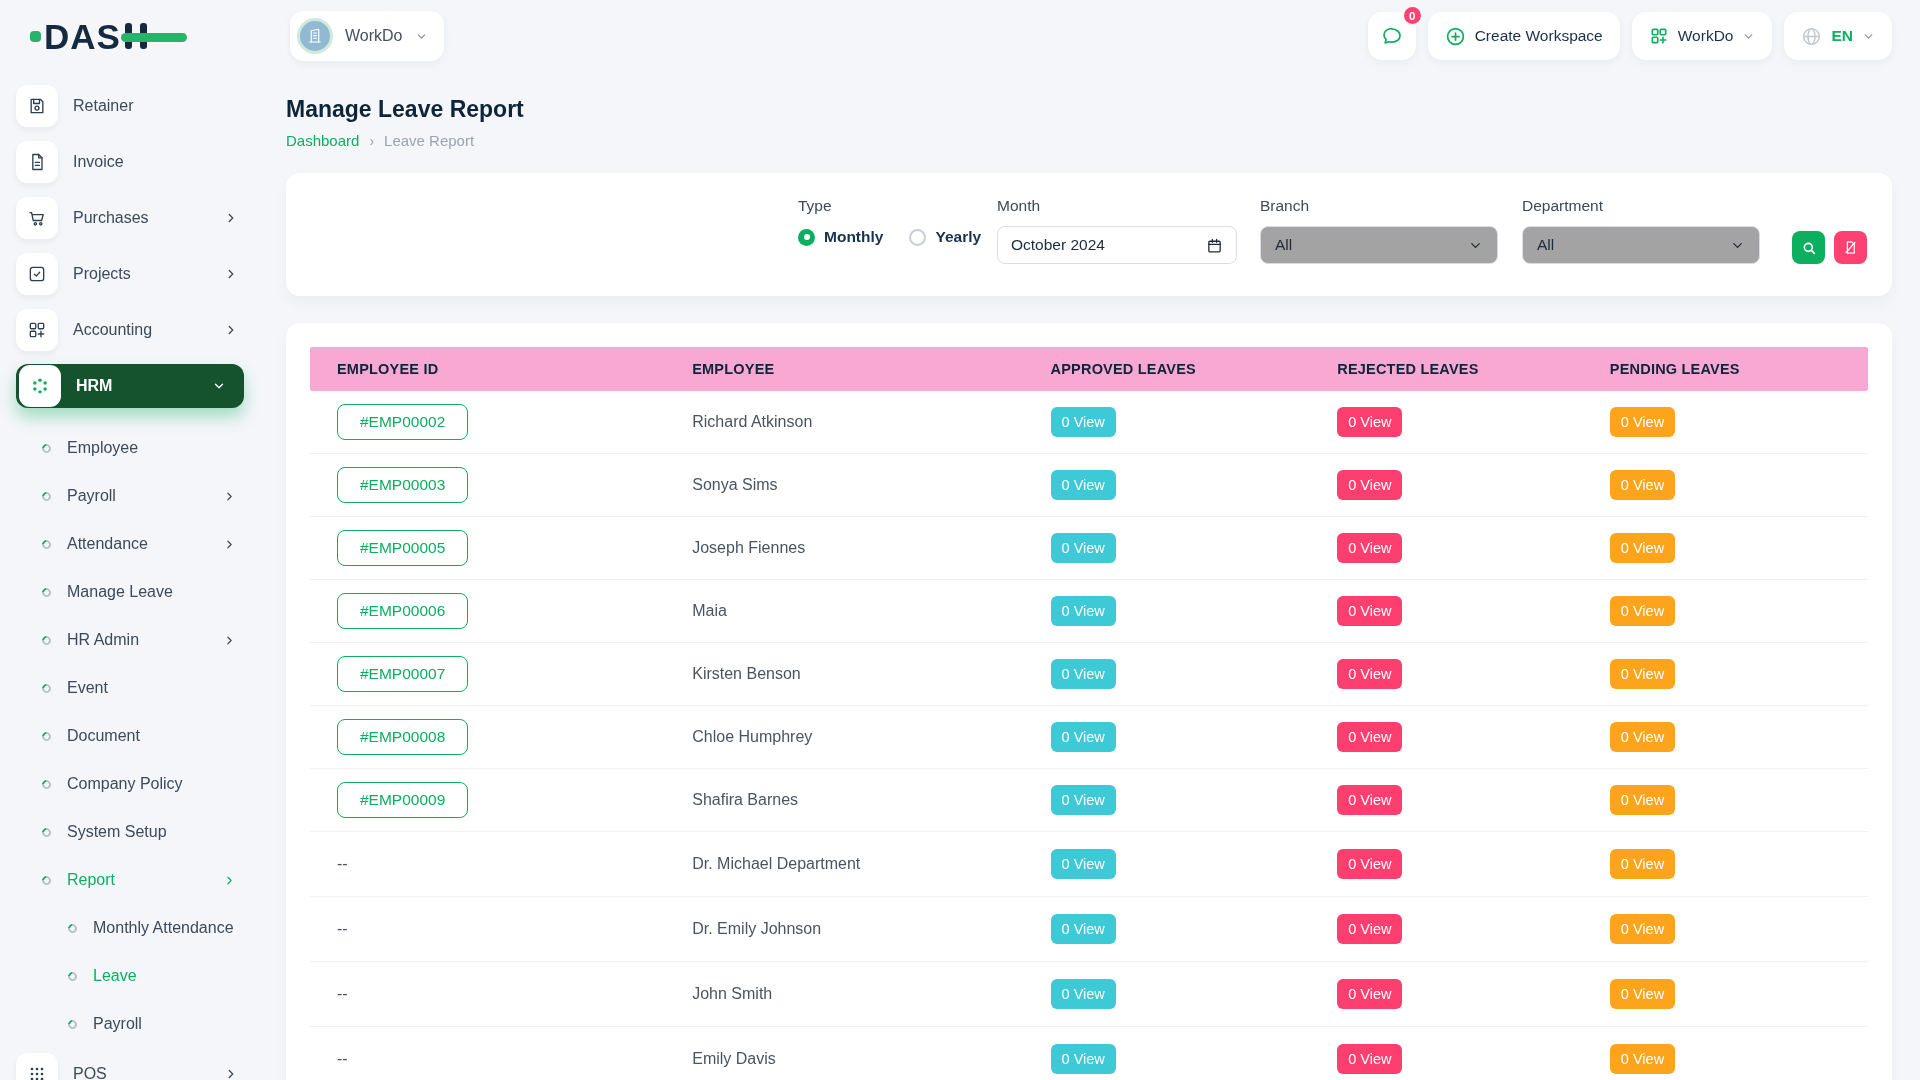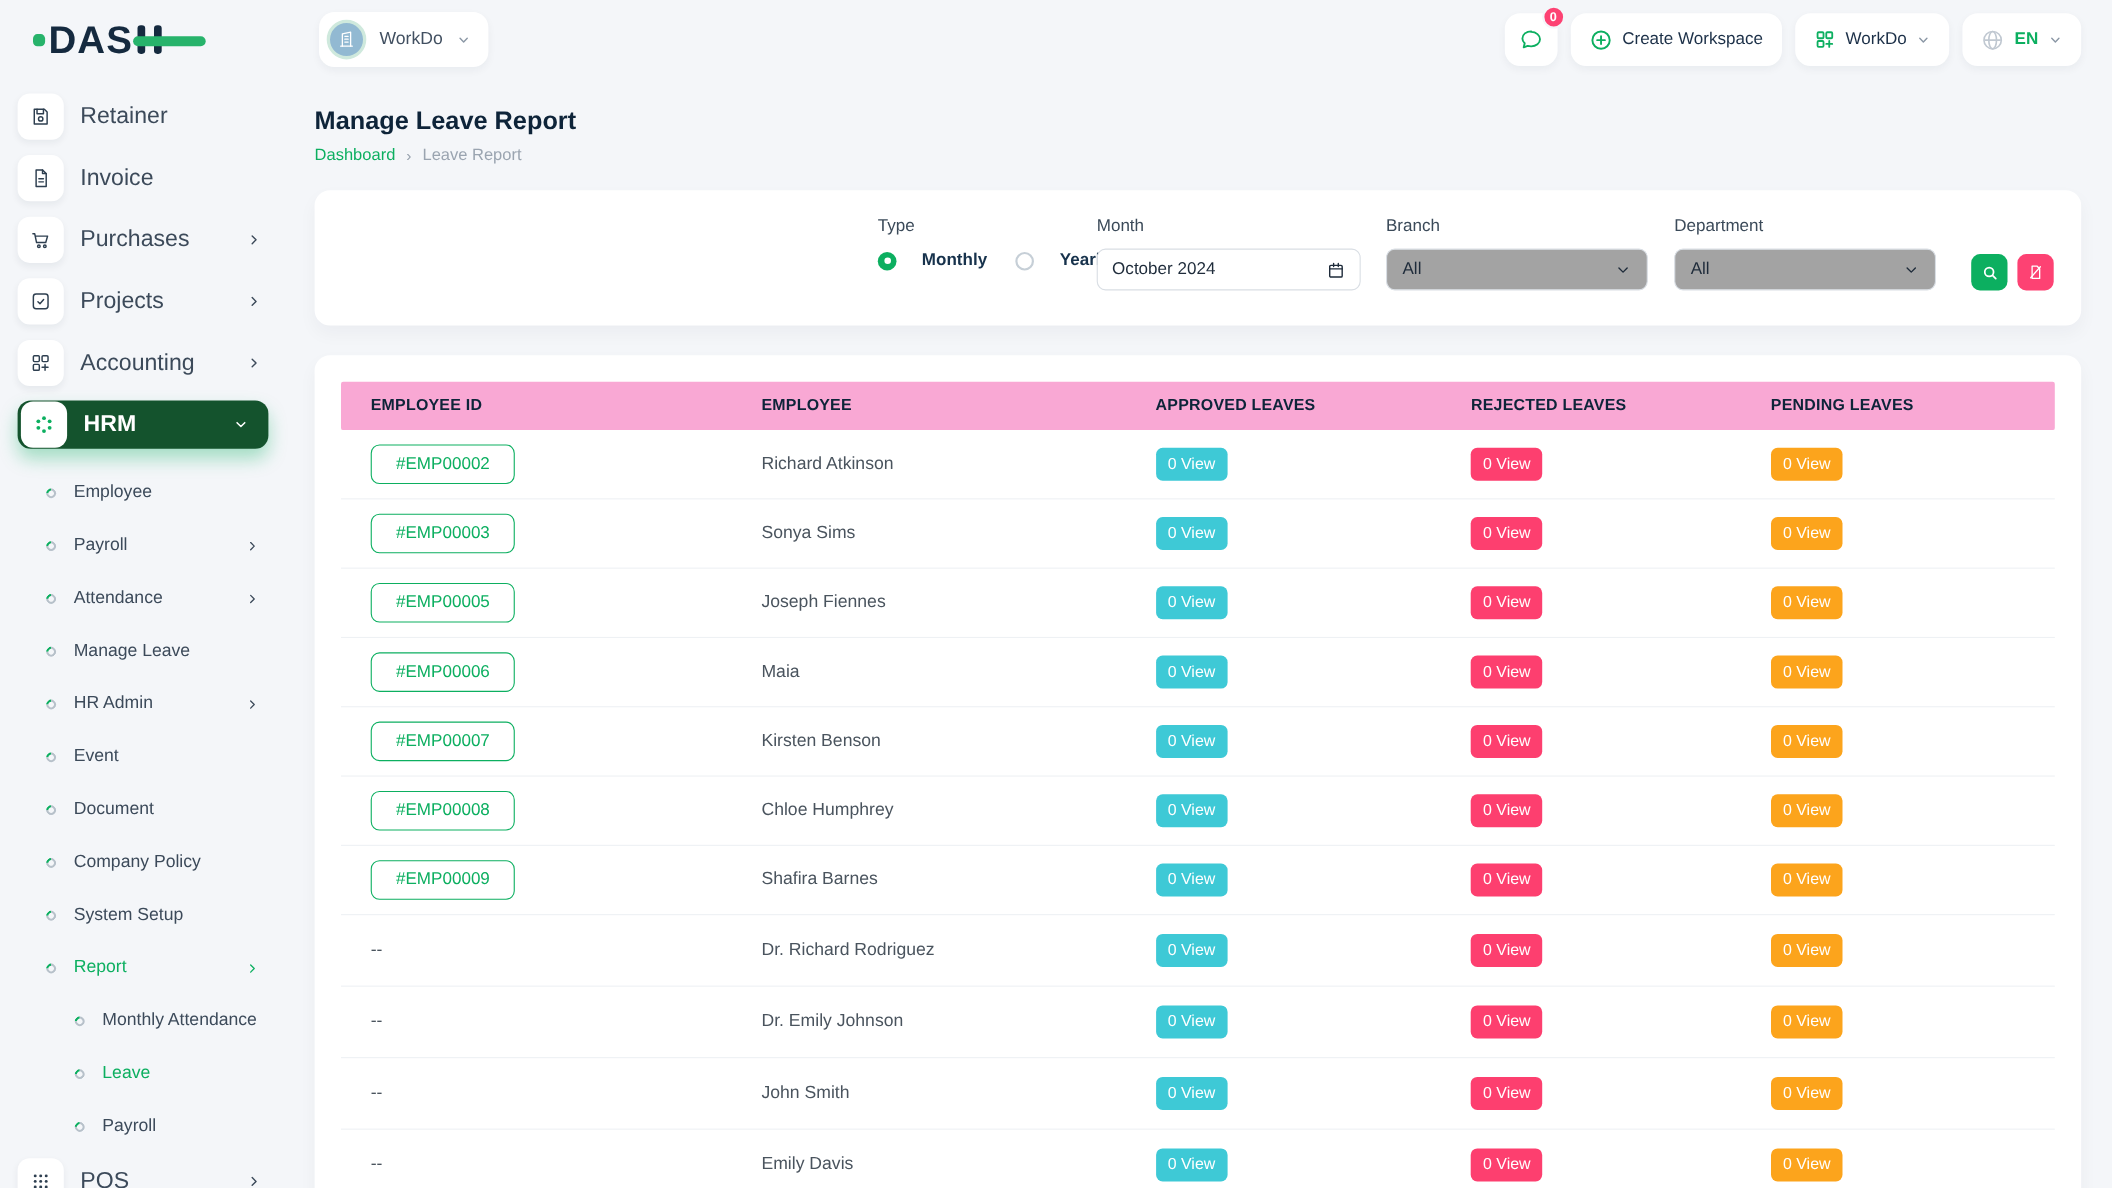--- a/index.html
+++ b/index.html
@@ -28,21 +28,21 @@
   .top-right { margin-left:auto; display:flex; align-items:center; gap:12px; }
   .icon-btn { position:relative; width:48px; height:48px; background:#fff; border-radius:14px; display:flex; align-items:center; justify-content:center; box-shadow:0 3px 8px rgba(21,36,56,.05); cursor:pointer; }
   .badge { position:absolute; top:-7px; right:-7px; min-width:21px; height:21px; border-radius:50%; background:#fd4273; color:#fff; font-size:11.5px; font-weight:700; display:flex; align-items:center; justify-content:center; border:2px solid #f4f6f9; }
   .pill-btn { height:48px; background:#fff; border-radius:14px; display:flex; align-items:center; gap:9px; padding:0 17px; box-shadow:0 3px 8px rgba(21,36,56,.05); font-size:15.5px; color:#1c3048; font-weight:500; cursor:pointer; }
   .lang-label { color:#0caf60; font-weight:600; }
 
   
   .sidebar { position:absolute; top:72px; left:0; width:262px; bottom:0; padding:12px 18px 0 16px; }
   .side-item { display:flex; align-items:center; height:44px; margin-bottom:12px; cursor:pointer; }
   .tile { width:42px; height:42px; background:#fff; border-radius:11px; box-shadow:0 3px 7px rgba(21,36,56,.06); display:flex; align-items:center; justify-content:center; flex:none; }
-  .side-item .lbl { margin-left:15px; font-size:21px; color:#3c4a5a; font-weight:500; }
+  .side-item .lbl { margin-left:15px; font-size:16px; color:#3c4a5a; font-weight:500; }
   .side-item .chev { margin-left:auto; margin-right:6px; }
 
   .side-item.active-pill { background:#14532d; border-radius:12px; padding:0 12px 0 3px; box-shadow:0 9px 16px rgba(12,175,96,.35); margin-bottom:16px; }
   .side-item.active-pill .lbl { color:#fff; font-weight:700; }
   .side-item.active-pill .tile { box-shadow:none; }
 
   .sub-list { }
   .sub-item { display:flex; align-items:center; height:48px; padding-left:26px; cursor:pointer; }
   .sub-item .bullet { width:9px; height:9px; border-radius:50%; border:2px solid #b7c1ca; border-top-color:#0caf60; transform:rotate(-45deg); flex:none; }
   .sub-item .lbl { margin-left:16px; font-size:16px; color:#3c4a5a; }
@@ -59,21 +59,21 @@
   .bc-cur { color:#9aa4b0; }
 
   .card { background:#fff; border-radius:14px; box-shadow:0 7px 16px rgba(18,38,63,.04); }
 
   
   .filter-card { margin-top:24px; height:123px; position:relative; }
   .f-label { font-size:15.5px; color:#3b4a59; }
   .f-group { position:absolute; top:24px; }
   .f-type { left:512px; }
   .radio-row { display:flex; align-items:center; gap:26px; margin-top:13px; }
-  .radio-opt { display:flex; align-items:center; gap:23px; font-size:15.5px; font-weight:700; color:#17324c; cursor:pointer; }
+  .radio-opt { display:flex; align-items:center; gap:9px; font-size:15.5px; font-weight:700; color:#17324c; cursor:pointer; }
   .radio { width:17px; height:17px; border-radius:50%; position:relative; flex:none; }
   .radio.on { background:#0caf60; }
   .radio.on::after { content:""; position:absolute; left:5.5px; top:5.5px; width:6px; height:6px; border-radius:50%; background:#fff; }
   .radio.off { background:#fff; border:2px solid #c6cfd7; }
   .f-month { left:711px; }
   .input-box { margin-top:11px; width:240px; height:38px; border:1px solid #d9dee4; border-radius:8px; background:#fff; display:flex; align-items:center; padding:0 13px; cursor:pointer; }
   .input-box .val { font-size:15.5px; color:#1e2b3a; }
   .input-box .icon-right { margin-left:auto; }
   .f-branch { left:974px; }
   .select-box { margin-top:11px; width:238px; height:38px; border:1px solid #d9dee4; border-radius:8px; background:#a3a3a3; display:flex; align-items:center; padding:0 14px; cursor:pointer; }
@@ -484,21 +484,21 @@
     <div class="tgrid trow">
       <div class="td"><span class="emp-badge">#EMP00009</span></div>
       <div class="td"><span class="emp-name">Shafira Barnes</span></div>
       <div class="td"><button class="view-btn teal">0 View</button></div>
       <div class="td"><button class="view-btn pink">0 View</button></div>
       <div class="td"><button class="view-btn orange">0 View</button></div>
     </div>
 
     <div class="tgrid trow plain">
       <div class="td"><span class="emp-dash">--</span></div>
-      <div class="td"><span class="emp-name">Dr. Richard Rodriguez</span></div>
+      <div class="td"><span class="emp-name">Dr. Michael Department</span></div>
       <div class="td"><button class="view-btn teal">0 View</button></div>
       <div class="td"><button class="view-btn pink">0 View</button></div>
       <div class="td"><button class="view-btn orange">0 View</button></div>
     </div>
 
     <div class="tgrid trow plain">
       <div class="td"><span class="emp-dash">--</span></div>
       <div class="td"><span class="emp-name">Dr. Emily Johnson</span></div>
       <div class="td"><button class="view-btn teal">0 View</button></div>
       <div class="td"><button class="view-btn pink">0 View</button></div>

